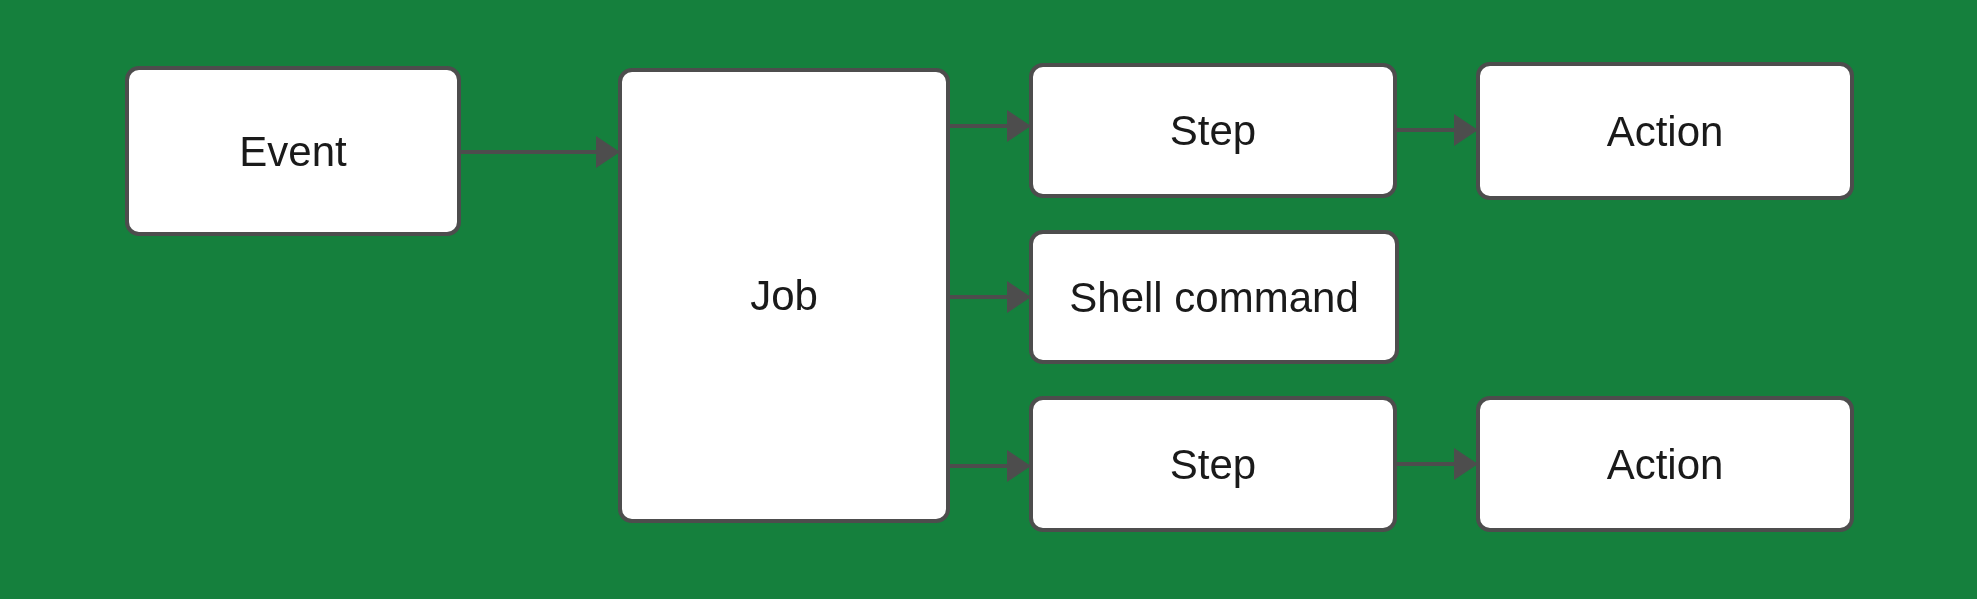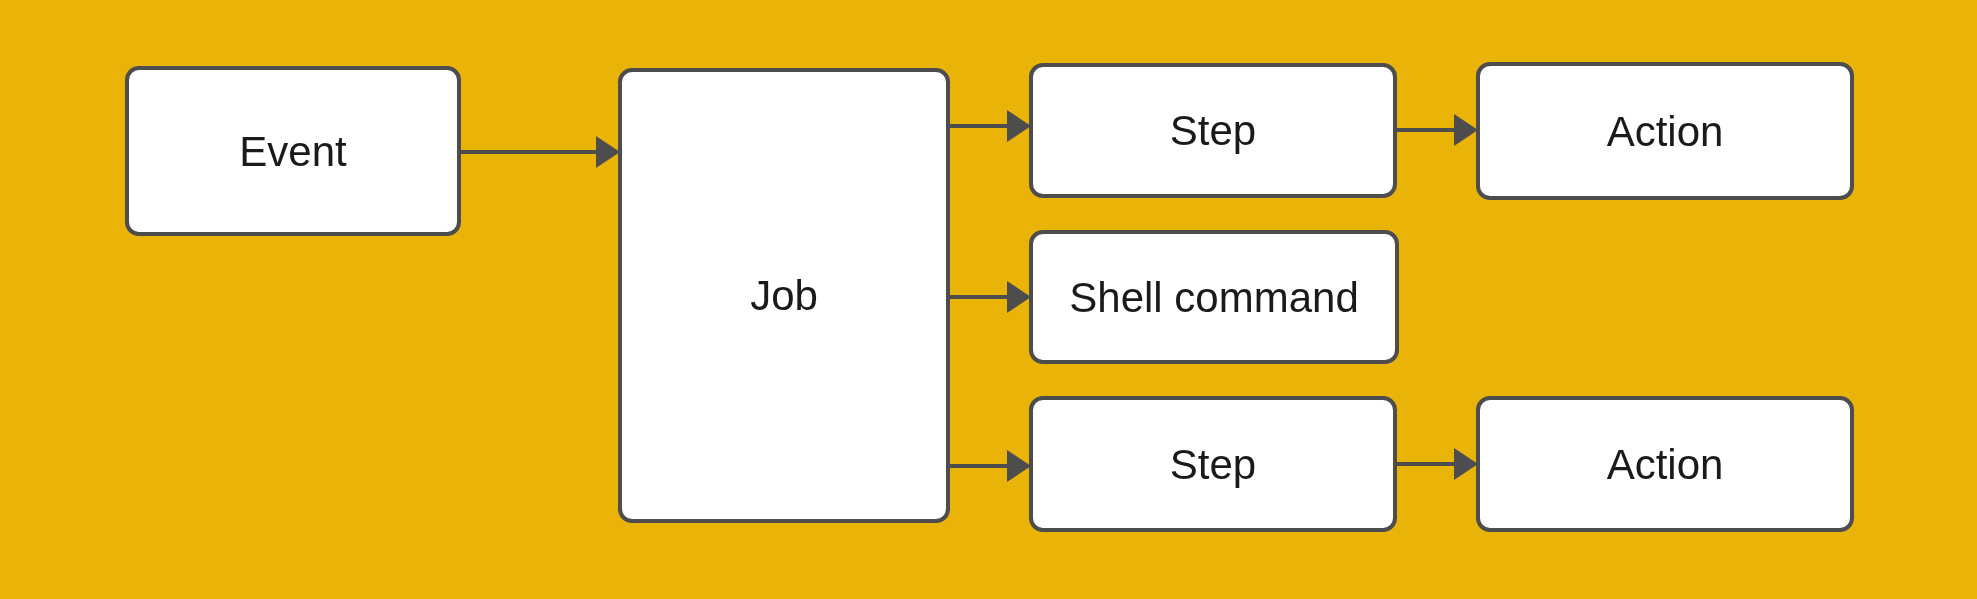--- a/index.html
+++ b/index.html
@@ -8,21 +8,21 @@
     padding: 0;
     background: #ffffff;
   }
   body {
     font-family: "Liberation Sans", sans-serif;
   }
   #canvas {
     position: relative;
     width: 1977px;
     height: 599px;
-    background: #eab308;
+    background: #15803d;
     overflow: hidden;
   }
   #diagram-svg {
     position: absolute;
     top: 0;
     left: 0;
     width: 1977px;
     height: 599px;
     display: block;
   }

